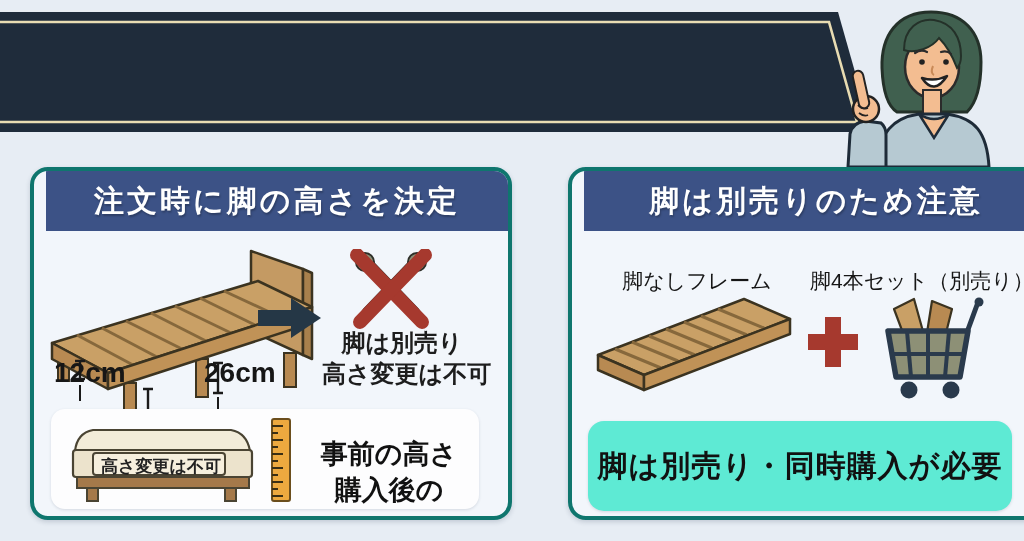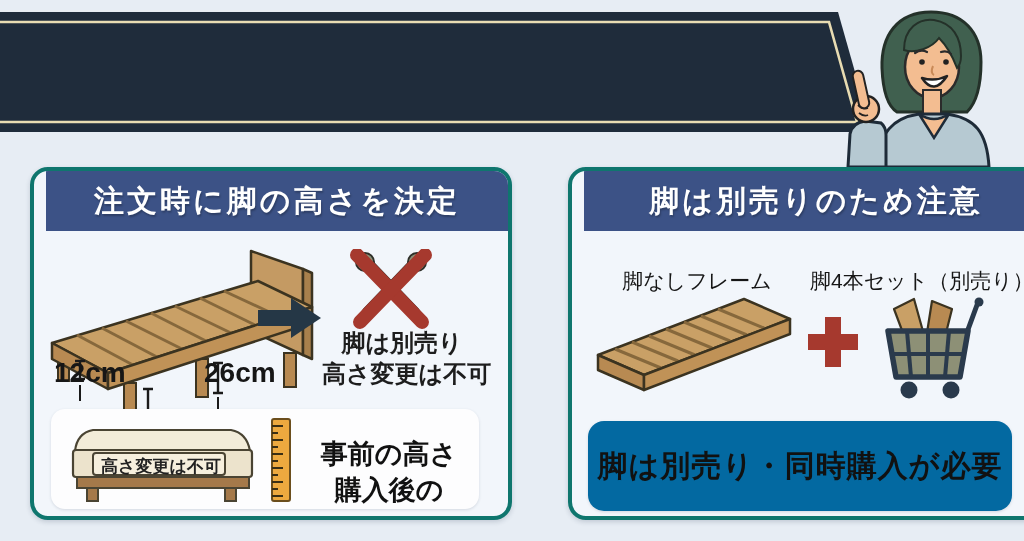--- a/index.html
+++ b/index.html
@@ -72,21 +72,21 @@
     position:absolute;top:36px;font-size:21px;font-weight:400;color:#161616;
     text-align:center;white-space:nowrap;
   }
   .label-frame{left:25px;width:200px;}
   .label-legs{left:238px;width:222px;}
   .frame-illo{position:absolute;left:22px;top:62px;}
   .plus-illo{position:absolute;left:232px;top:82px;}
   .cart-illo{position:absolute;left:300px;top:58px;}
   .note-box{
     position:absolute;left:16px;top:190px;width:424px;height:90px;
-    background:#0369a1;border-radius:16px;box-shadow:0 1px 3px rgba(40,55,80,.15);
+    background:#5eead4;border-radius:16px;box-shadow:0 1px 3px rgba(40,55,80,.15);
     display:flex;align-items:center;justify-content:center;
   }
   .note-box-text{
     font-size:30px;font-weight:800;color:#111;white-space:nowrap;letter-spacing:1px;
   }
 </style>
 </head>
 <body>
 
 <div id="canvas">

